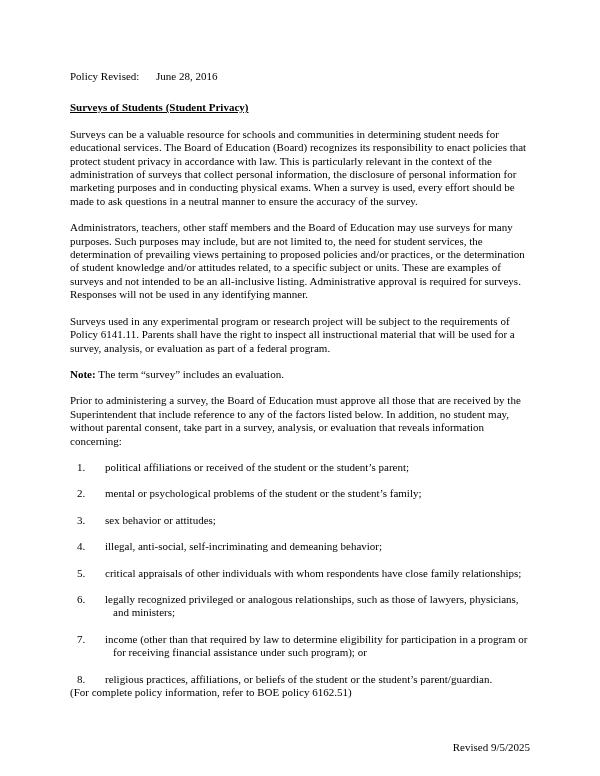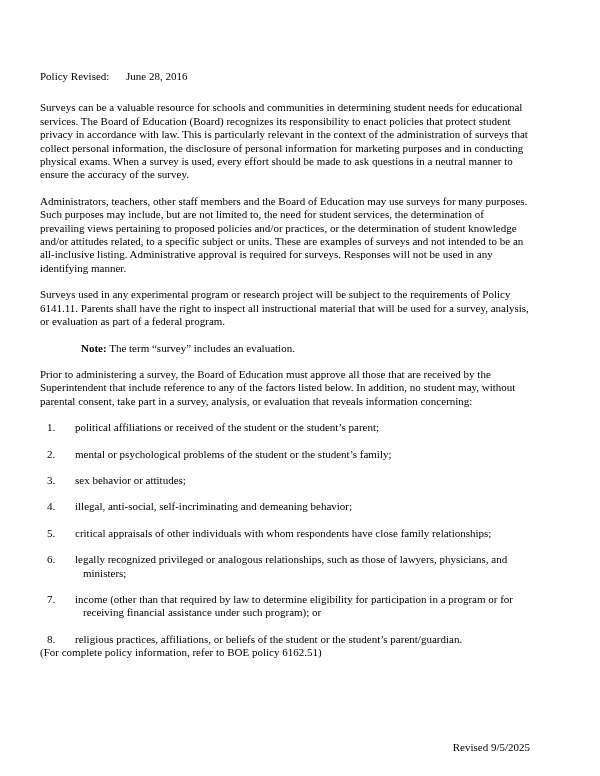--- a/index.html
+++ b/index.html
@@ -6,21 +6,21 @@
     margin: 0;
     padding: 0;
     background: #ffffff;
   }
   .page {
     position: relative;
     width: 600px;
     height: 776px;
     box-sizing: border-box;
     background: #ffffff;
-    padding: 70px 70px 0 40px;
+    padding: 70px 70px 0 70px;
     font-family: "Liberation Serif", serif;
     font-size: 11px;
     line-height: 13.4px;
     color: #000000;
     overflow: hidden;
   }
   .meta-block {
     margin-bottom: 18px;
   }
   .meta-row {
@@ -36,21 +36,21 @@
     text-decoration: underline;
     margin: 0 0 13px 0;
     line-height: 13.4px;
   }
   p.para {
     margin: 4px 0 13px 0;
   }
   p.note {
     margin: 0 0 13px 0;
   }
-  .bold { font-weight: bold; margin-left: 41px; }
+  .bold { font-weight: bold; }
   .list-row {
     display: flex;
     margin: 0 0 13px 0;
   }
   .list-num {
     flex: none;
     width: 35px;
     box-sizing: border-box;
     padding-left: 7px;
   }
@@ -77,20 +77,21 @@
 
 <div class="page">
 
   <div class="meta-block">
     <div class="meta-row">
       <span class="meta-label">Policy Revised:</span>
       <span class="meta-value">June 28, 2016</span>
     </div>
   </div>
 
+  <h1 class="doc-heading">Surveys of Students (Student Privacy)</h1>
 
   <p class="para">Surveys can be a valuable resource for schools and communities in determining student needs for educational services.  The Board of Education (Board) recognizes its responsibility to enact policies that protect student privacy in accordance with law. This is particularly relevant in the context of the administration of surveys that collect personal information, the disclosure of personal information for marketing purposes and in conducting physical exams.  When a survey is used, every effort should be made to ask questions in a neutral manner to ensure the accuracy of the survey.</p>
 
   <p class="para">Administrators, teachers, other staff members and the Board of Education may use surveys for many purposes.  Such purposes may include, but are not limited to, the need for student services, the determination of prevailing views pertaining to proposed policies and/or practices, or the determination of student knowledge and/or attitudes related, to a specific subject or units.  These are examples of surveys and not intended to be an all-inclusive listing.  Administrative approval is required for surveys.  Responses will not be used in any identifying manner.</p>
 
   <p class="para">Surveys used in any experimental program or research project will be subject to the requirements of Policy 6141.11.  Parents shall have the right to inspect all instructional material that will be used for a survey, analysis, or evaluation as part of a federal program.</p>
 
   <p class="note"><span class="bold">Note:</span><span> The term “survey” includes an evaluation.</span></p>
 
   <p class="para">Prior to administering a survey, the Board of Education must approve all those that are received by the Superintendent that include reference to any of the factors listed below. In addition, no student may, without parental consent, take part in a survey, analysis, or evaluation that reveals information concerning:</p>

